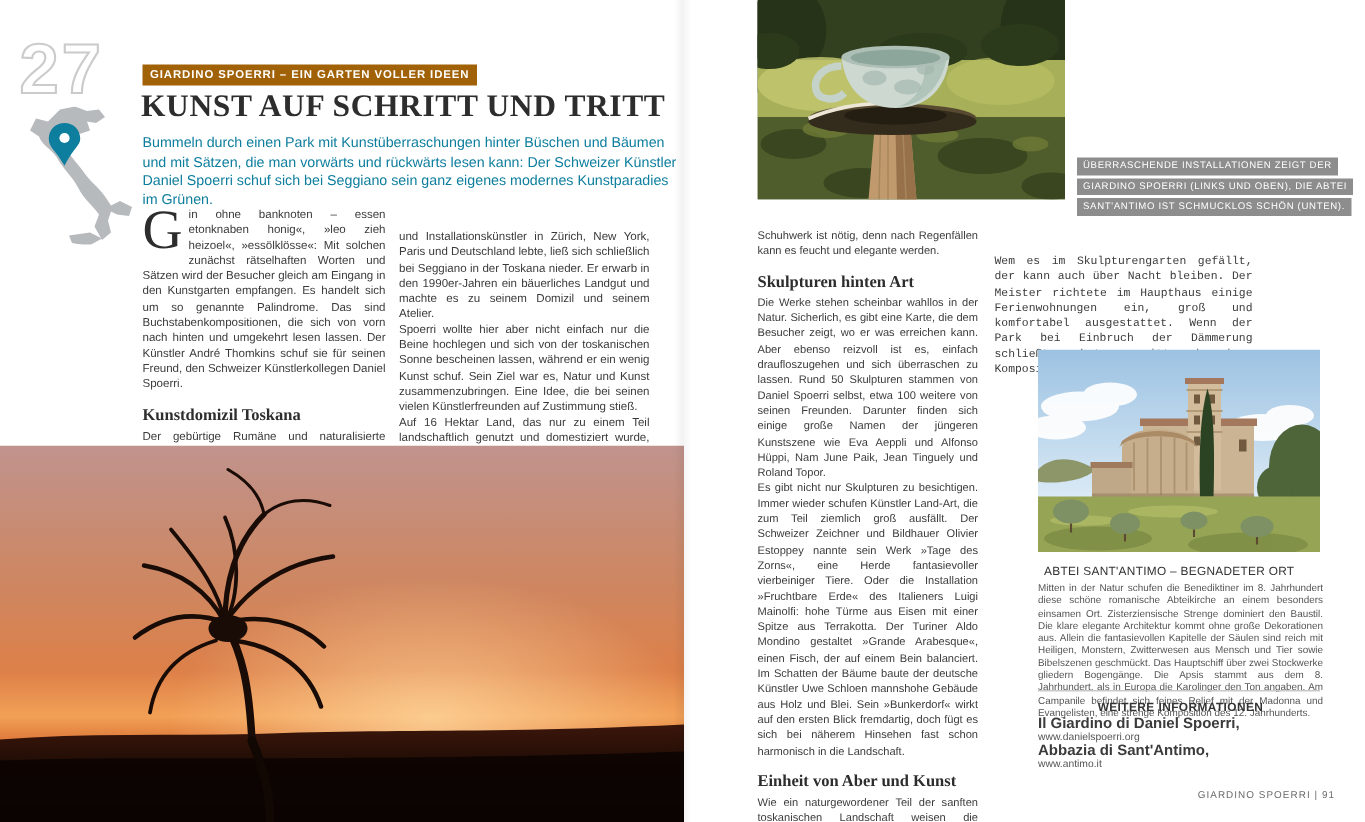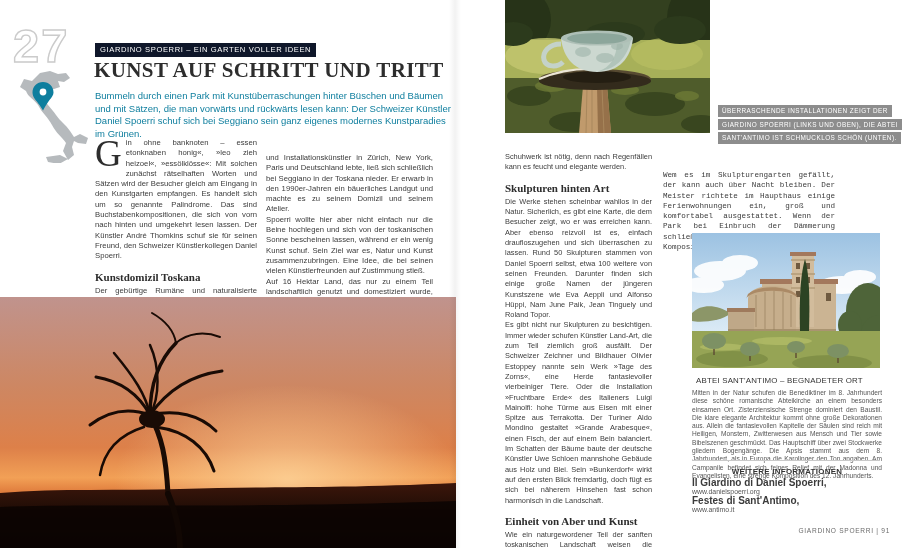--- a/index.html
+++ b/index.html
@@ -3,22 +3,22 @@
 <meta charset="utf-8">
 <style>
   html,body{margin:0;padding:0;background:#ffffff;}
   #canvas{position:relative;width:910px;height:548px;background:#ffffff;overflow:hidden;
           font-family:"Liberation Sans",sans-serif;color:#3b3b3b;}
   .abs{position:absolute;}
 
   
   .num27{left:13px;top:18px;font-size:47px;font-weight:bold;letter-spacing:2px;
          color:#ffffff;-webkit-text-stroke:1.4px #cbcbcb;font-family:"Liberation Sans",sans-serif;}
-  .kicker{left:95px;top:43px;height:14px;line-height:14.5px;background:#0f172a;color:#fff;
-          font-size:7.6px;font-weight:normal;letter-spacing:0.6px;padding:0 5px;white-space:nowrap;}
+  .kicker{left:95px;top:43px;height:14px;line-height:14.5px;background:#a16207;color:#fff;
+          font-size:7.6px;font-weight:bold;letter-spacing:0.6px;padding:0 5px;white-space:nowrap;}
   .headline{left:94px;top:58px;font-family:"Liberation Serif",serif;font-weight:bold;
             font-size:21px;letter-spacing:0.4px;color:#2d2d2d;white-space:nowrap;}
   .intro{left:95px;top:90px;width:358px;font-size:9.5px;line-height:12.6px;color:#0e7e9e;}
   .bodycol{font-size:7.7px;line-height:10.3px;text-align:justify;hyphens:auto;-webkit-hyphens:auto;color:#3b3b3b;}
   .bodycol p{margin:0;}
   .colL1{left:95px;top:138px;width:162px;}
   .colL2{left:266px;top:153px;width:167px;}
   .dropcap{float:left;font-family:"Liberation Serif",serif;font-size:37px;line-height:30px;
            padding:1px 4px 0 0;color:#2d2d2d;}
   .sechead{font-family:"Liberation Serif",serif;font-weight:bold;font-size:11px;color:#2d2d2d;
@@ -260,19 +260,19 @@
     <h4>ABTEI SANT'ANTIMO – BEGNADETER ORT</h4>
     <p>Mitten in der Natur schufen die Benediktiner im 8. Jahrhundert diese schöne romanische Abteikirche an einem besonders einsamen Ort. Zisterziensische Strenge dominiert den Baustil. Die klare elegante Architektur kommt ohne große Dekorationen aus. Allein die fantasievollen Kapitelle der Säulen sind reich mit Heiligen, Monstern, Zwitterwesen aus Mensch und Tier sowie Bibelszenen geschmückt. Das Hauptschiff über zwei Stockwerke gliedern Bogengänge. Die Apsis stammt aus dem 8. Jahrhundert, als in Europa die Karolinger den Ton angaben. Am Campanile befindet sich feines Relief mit der Madonna und Evangelisten, eine strenge Komposition des 12. Jahrhunderts.</p>
   </div>
 
   <div class="abs info-divider"></div>
 
   <div class="abs infoblock">
     <h4>WEITERE INFORMATIONEN</h4>
     <span class="info-name">Il Giardino di Daniel Spoerri,</span>
     <a class="info-url" href="#">www.danielspoerri.org</a>
-    <span class="info-name">Festes di Sant'Antimo,</span>
+    <span class="info-name">Abbazia di Sant'Antimo,</span>
     <a class="info-url" href="#">www.antimo.it</a>
   </div>
 
   <div class="abs folio">GIARDINO SPOERRI | 91</div>
 
 </div>
 
 </body></html>

